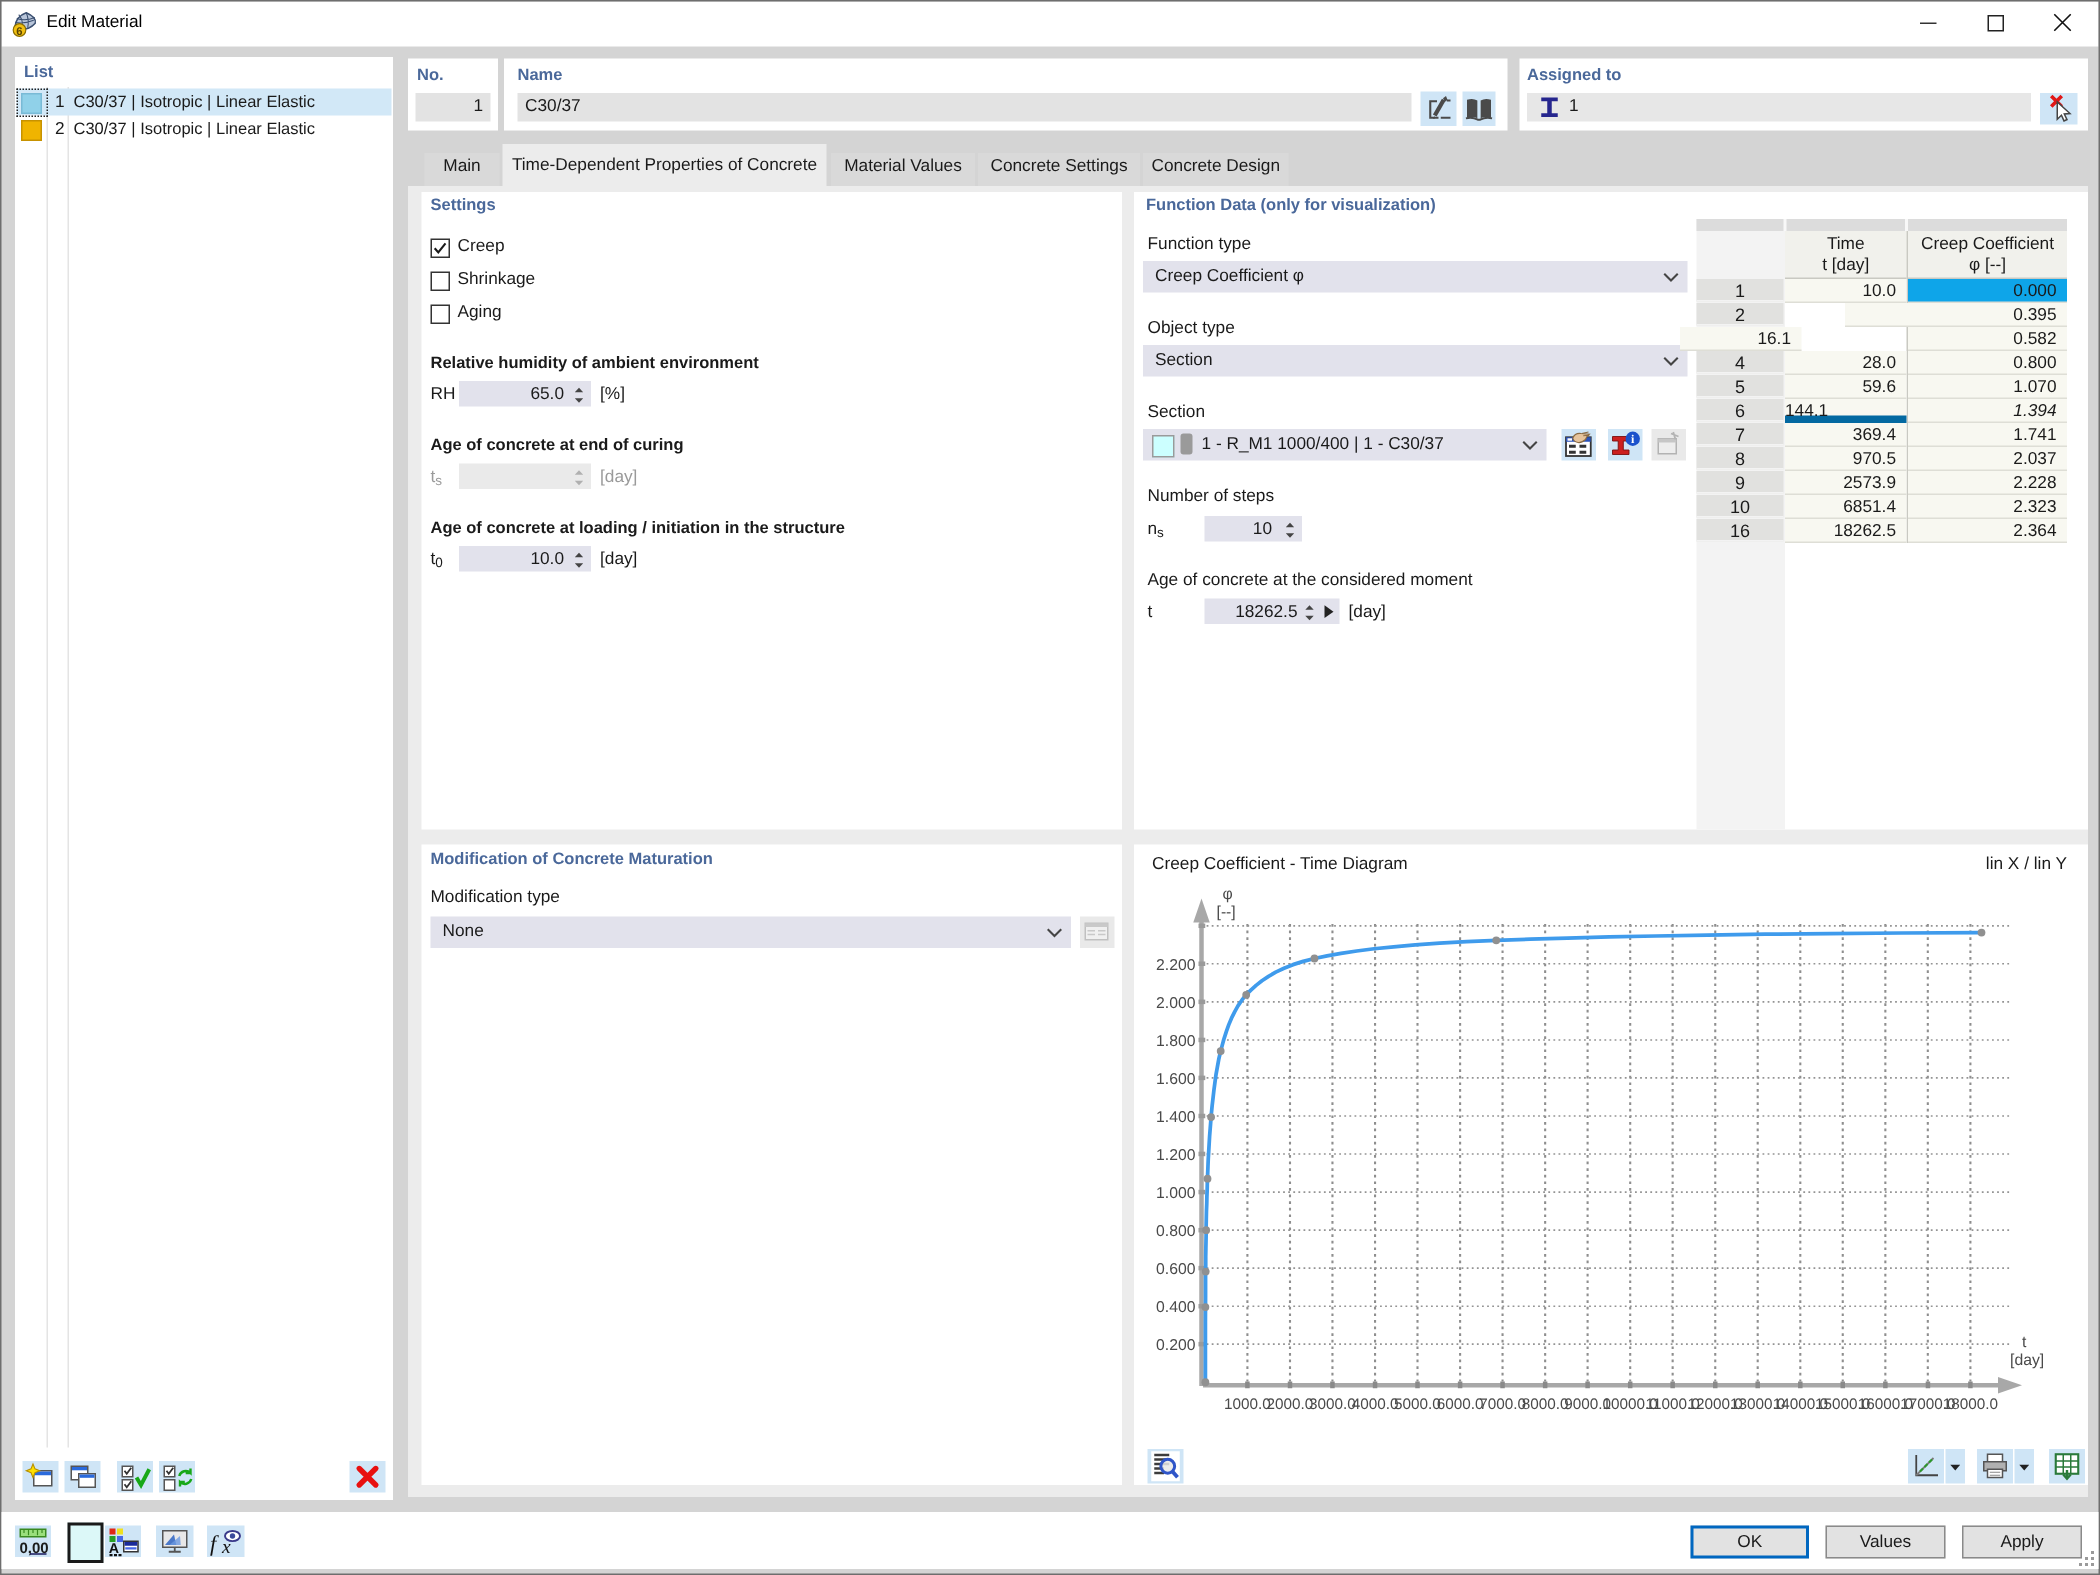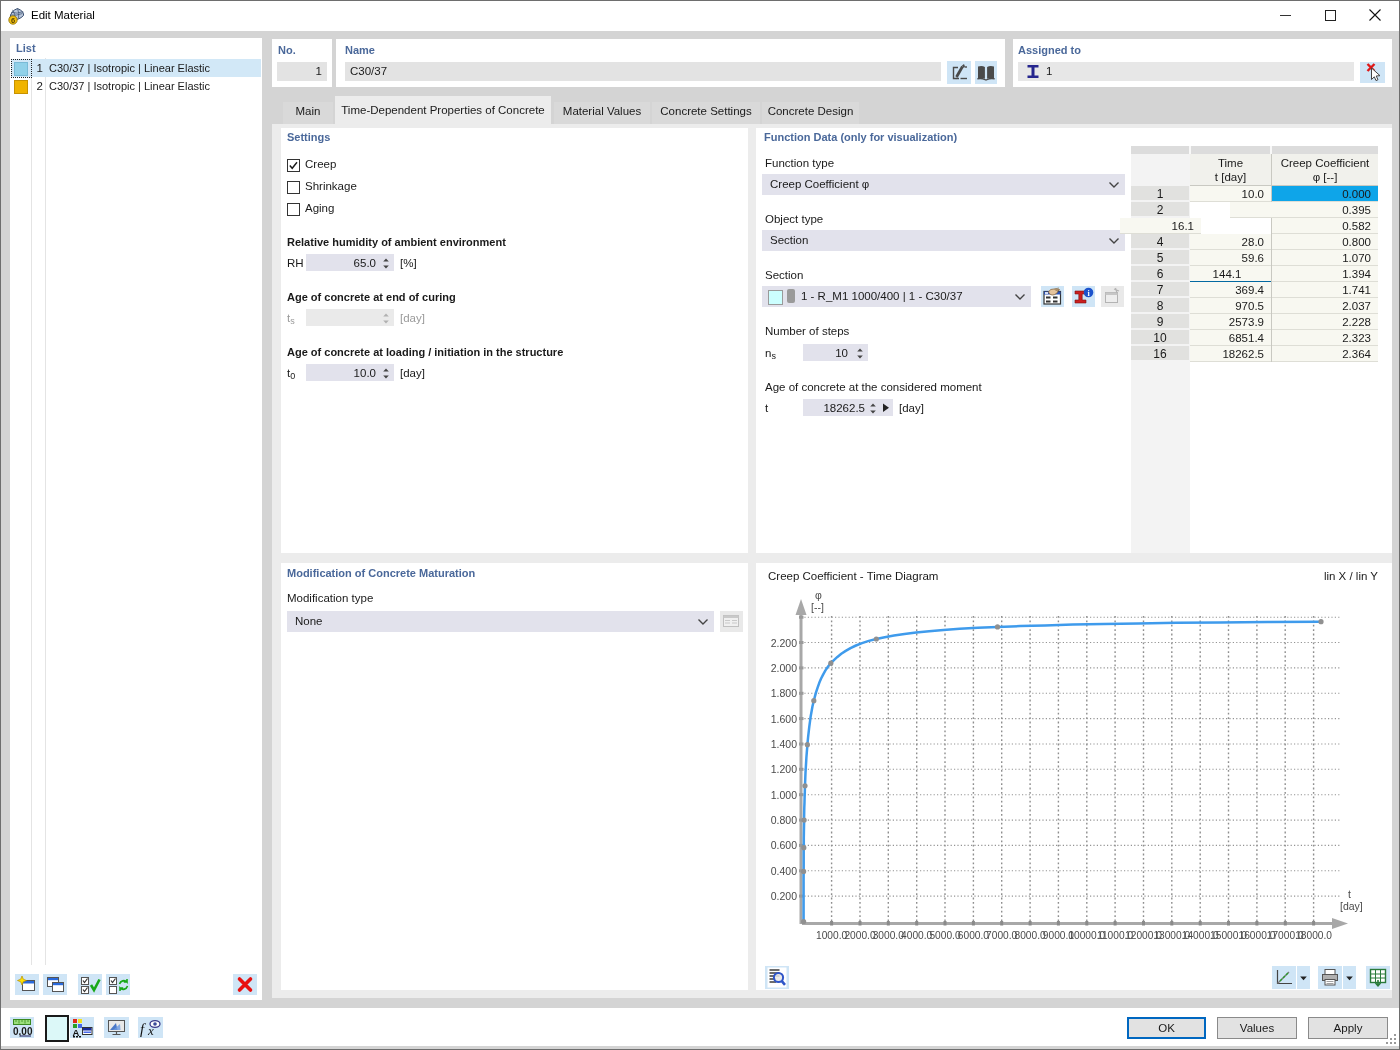--- a/index.html
+++ b/index.html
@@ -237,22 +237,22 @@
 <div class="abs" style="left:1131px;top:218px;width:58px;height:15px;background:#e1e1df;text-align:center;padding-top:1px;box-sizing:border-box;font-size:12px;border-bottom:1px solid #f3f3f3;">3</div>
 <div class="abs" style="left:1120px;top:218px;width:81px;height:16px;background:#f8f8f1;border-bottom:1px solid #deded6;box-sizing:border-box;text-align:right;padding:2px 7px 0 0;">16.1</div>
 <div class="abs" style="left:1272px;top:218px;width:106px;height:16px;background:#f8f8f1;border-bottom:1px solid #deded6;box-sizing:border-box;text-align:right;padding:2px 7px 0 0;">0.582</div>
 <div class="abs" style="left:1131px;top:234px;width:58px;height:15px;background:#e1e1df;text-align:center;padding-top:1px;box-sizing:border-box;font-size:12px;border-bottom:1px solid #f3f3f3;">4</div>
 <div class="abs" style="left:1190px;top:234px;width:81px;height:16px;background:#f8f8f1;border-bottom:1px solid #deded6;box-sizing:border-box;text-align:right;padding:2px 7px 0 0;">28.0</div>
 <div class="abs" style="left:1272px;top:234px;width:106px;height:16px;background:#f8f8f1;border-bottom:1px solid #deded6;box-sizing:border-box;text-align:right;padding:2px 7px 0 0;">0.800</div>
 <div class="abs" style="left:1131px;top:250px;width:58px;height:15px;background:#e1e1df;text-align:center;padding-top:1px;box-sizing:border-box;font-size:12px;border-bottom:1px solid #f3f3f3;">5</div>
 <div class="abs" style="left:1190px;top:250px;width:81px;height:16px;background:#f8f8f1;border-bottom:1px solid #deded6;box-sizing:border-box;text-align:right;padding:2px 7px 0 0;">59.6</div>
 <div class="abs" style="left:1272px;top:250px;width:106px;height:16px;background:#f8f8f1;border-bottom:1px solid #deded6;box-sizing:border-box;text-align:right;padding:2px 7px 0 0;">1.070</div>
 <div class="abs" style="left:1131px;top:266px;width:58px;height:15px;background:#e1e1df;text-align:center;padding-top:1px;box-sizing:border-box;font-size:12px;border-bottom:1px solid #f3f3f3;">6</div>
-<div class="abs" style="left:1190px;top:266px;width:81px;height:16px;background:#f8f8f1;border-bottom:1px solid #0369a1;box-sizing:border-box;text-align:center;padding:2px 7px 0 0;">144.1</div>
-<div class="abs" style="left:1272px;top:266px;width:106px;height:16px;background:#f8f8f1;border-bottom:1px solid #deded6;box-sizing:border-box;text-align:right;padding:2px 7px 0 0;">1.394</div>
+<div class="abs" style="left:1190px;top:266px;width:81px;height:16px;background:#f8f8f1;border-bottom:5px solid #0369a1;box-sizing:border-box;text-align:left;padding:2px 7px 0 0;">144.1</div>
+<div class="abs" style="left:1272px;top:266px;width:106px;height:16px;background:#f8f8f1;border-bottom:1px solid #deded6;box-sizing:border-box;text-align:right;padding:2px 7px 0 0;font-style:italic;">1.394</div>
 <div class="abs" style="left:1131px;top:282px;width:58px;height:15px;background:#e1e1df;text-align:center;padding-top:1px;box-sizing:border-box;font-size:12px;border-bottom:1px solid #f3f3f3;">7</div>
 <div class="abs" style="left:1190px;top:282px;width:81px;height:16px;background:#f8f8f1;border-bottom:1px solid #deded6;box-sizing:border-box;text-align:right;padding:2px 7px 0 0;">369.4</div>
 <div class="abs" style="left:1272px;top:282px;width:106px;height:16px;background:#f8f8f1;border-bottom:1px solid #deded6;box-sizing:border-box;text-align:right;padding:2px 7px 0 0;">1.741</div>
 <div class="abs" style="left:1131px;top:298px;width:58px;height:15px;background:#e1e1df;text-align:center;padding-top:1px;box-sizing:border-box;font-size:12px;border-bottom:1px solid #f3f3f3;">8</div>
 <div class="abs" style="left:1190px;top:298px;width:81px;height:16px;background:#f8f8f1;border-bottom:1px solid #deded6;box-sizing:border-box;text-align:right;padding:2px 7px 0 0;">970.5</div>
 <div class="abs" style="left:1272px;top:298px;width:106px;height:16px;background:#f8f8f1;border-bottom:1px solid #deded6;box-sizing:border-box;text-align:right;padding:2px 7px 0 0;">2.037</div>
 <div class="abs" style="left:1131px;top:314px;width:58px;height:15px;background:#e1e1df;text-align:center;padding-top:1px;box-sizing:border-box;font-size:12px;border-bottom:1px solid #f3f3f3;">9</div>
 <div class="abs" style="left:1190px;top:314px;width:81px;height:16px;background:#f8f8f1;border-bottom:1px solid #deded6;box-sizing:border-box;text-align:right;padding:2px 7px 0 0;">2573.9</div>
 <div class="abs" style="left:1272px;top:314px;width:106px;height:16px;background:#f8f8f1;border-bottom:1px solid #deded6;box-sizing:border-box;text-align:right;padding:2px 7px 0 0;">2.228</div>
 <div class="abs" style="left:1131px;top:330px;width:58px;height:15px;background:#e1e1df;text-align:center;padding-top:1px;box-sizing:border-box;font-size:12px;border-bottom:1px solid #f3f3f3;">10</div>

